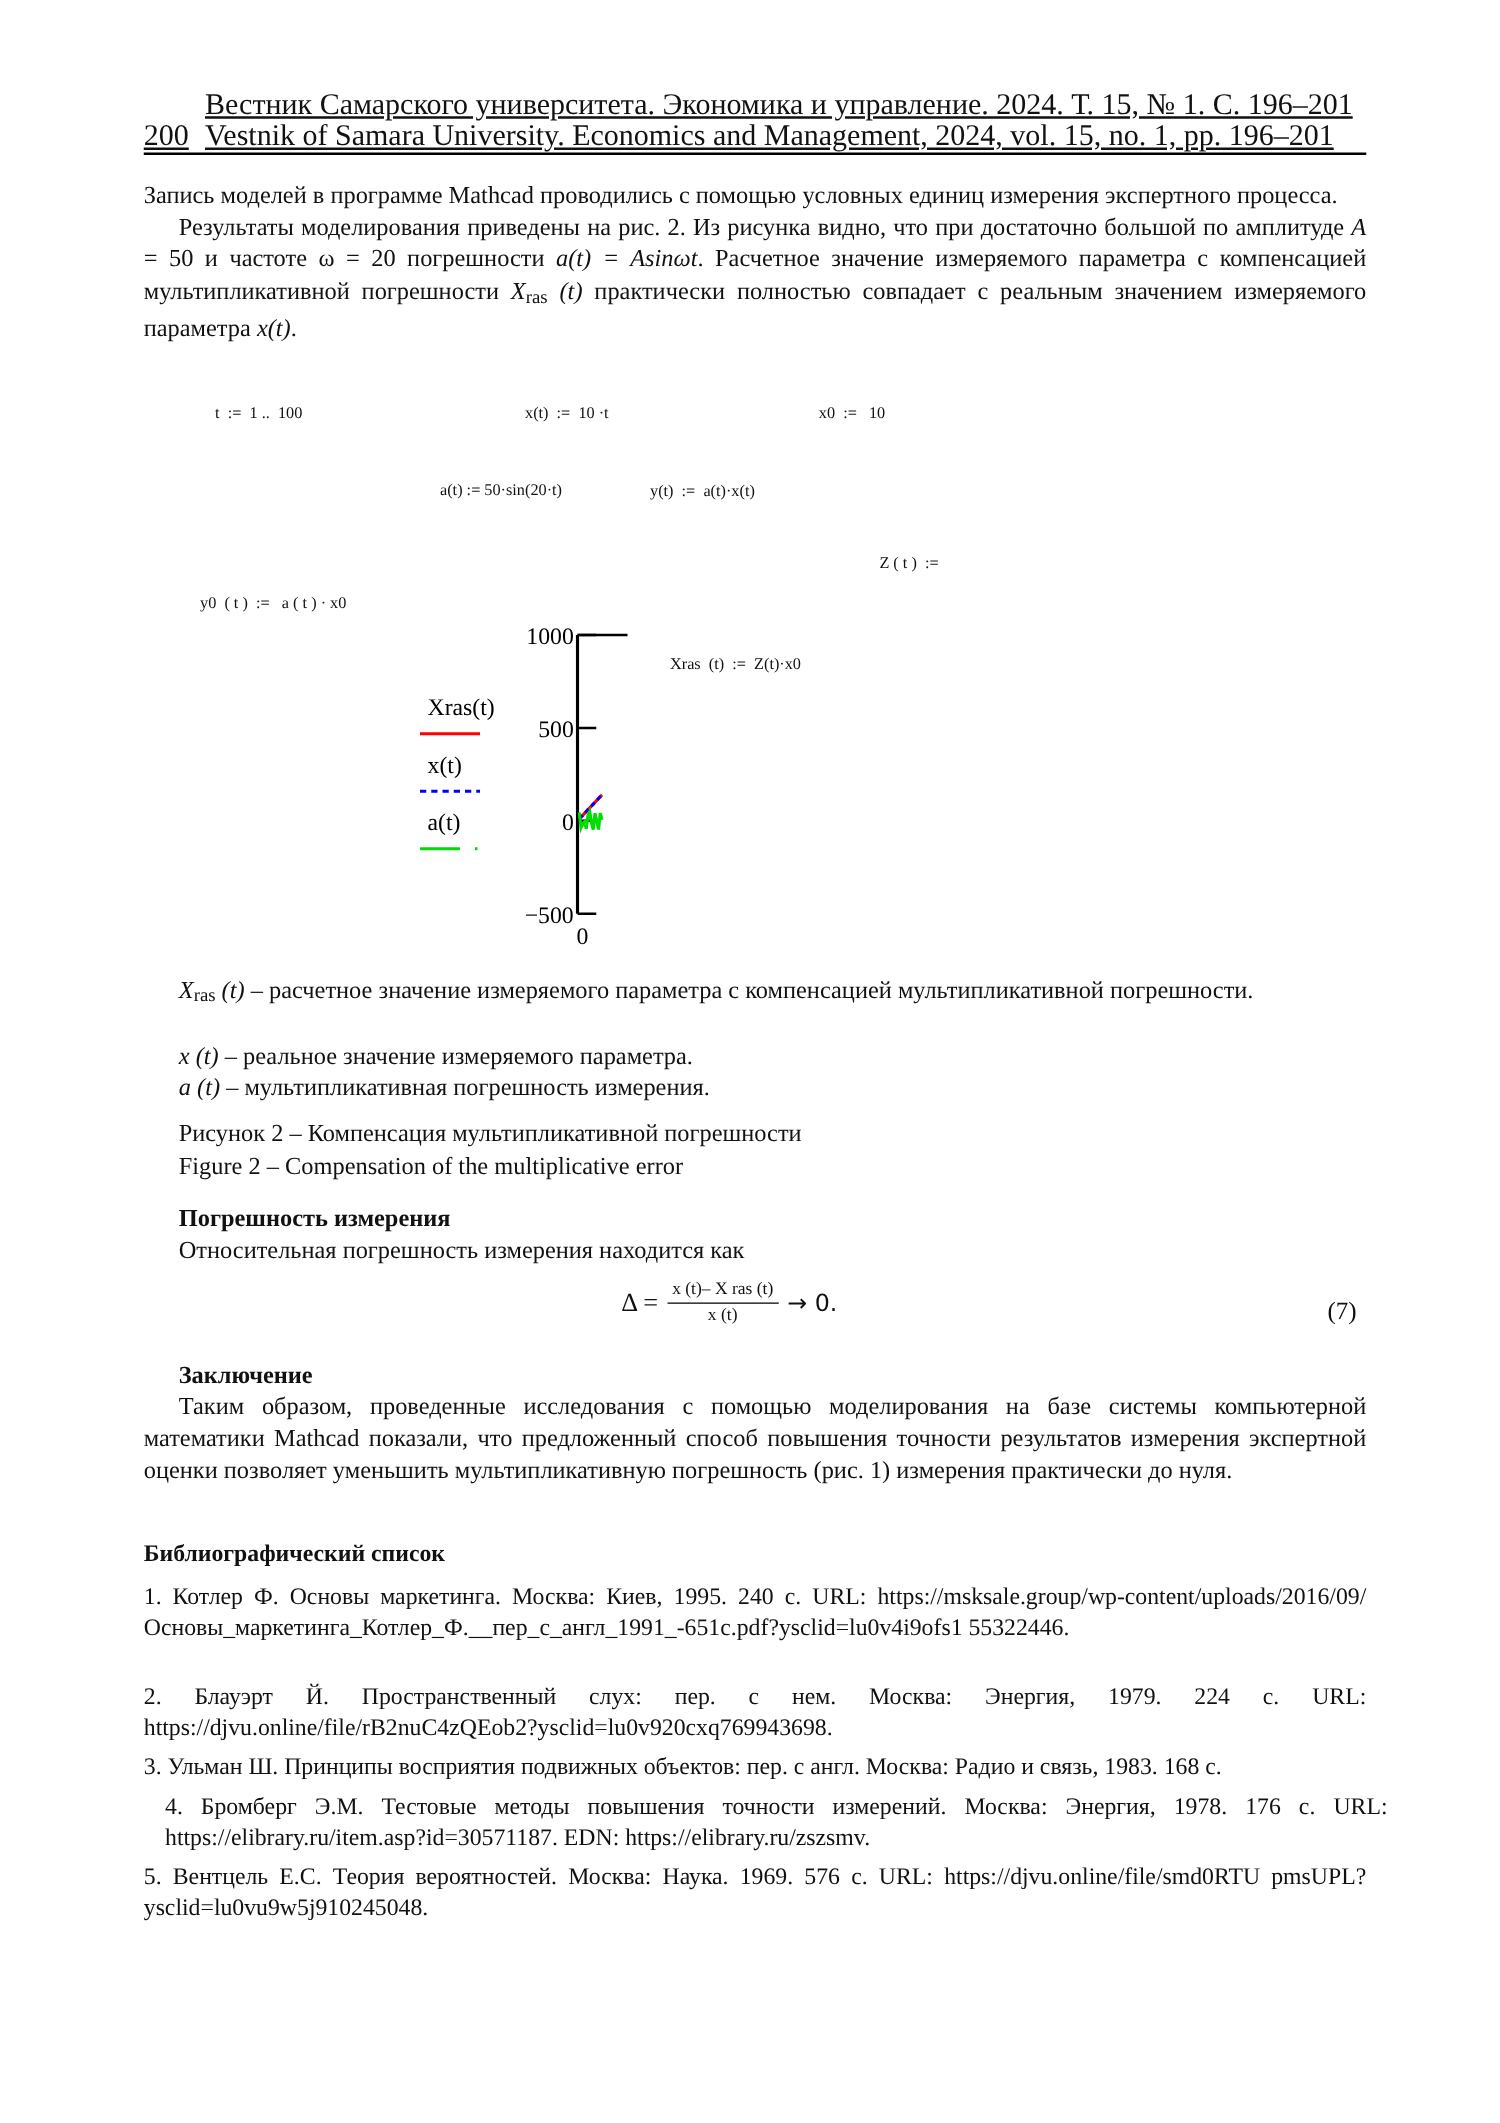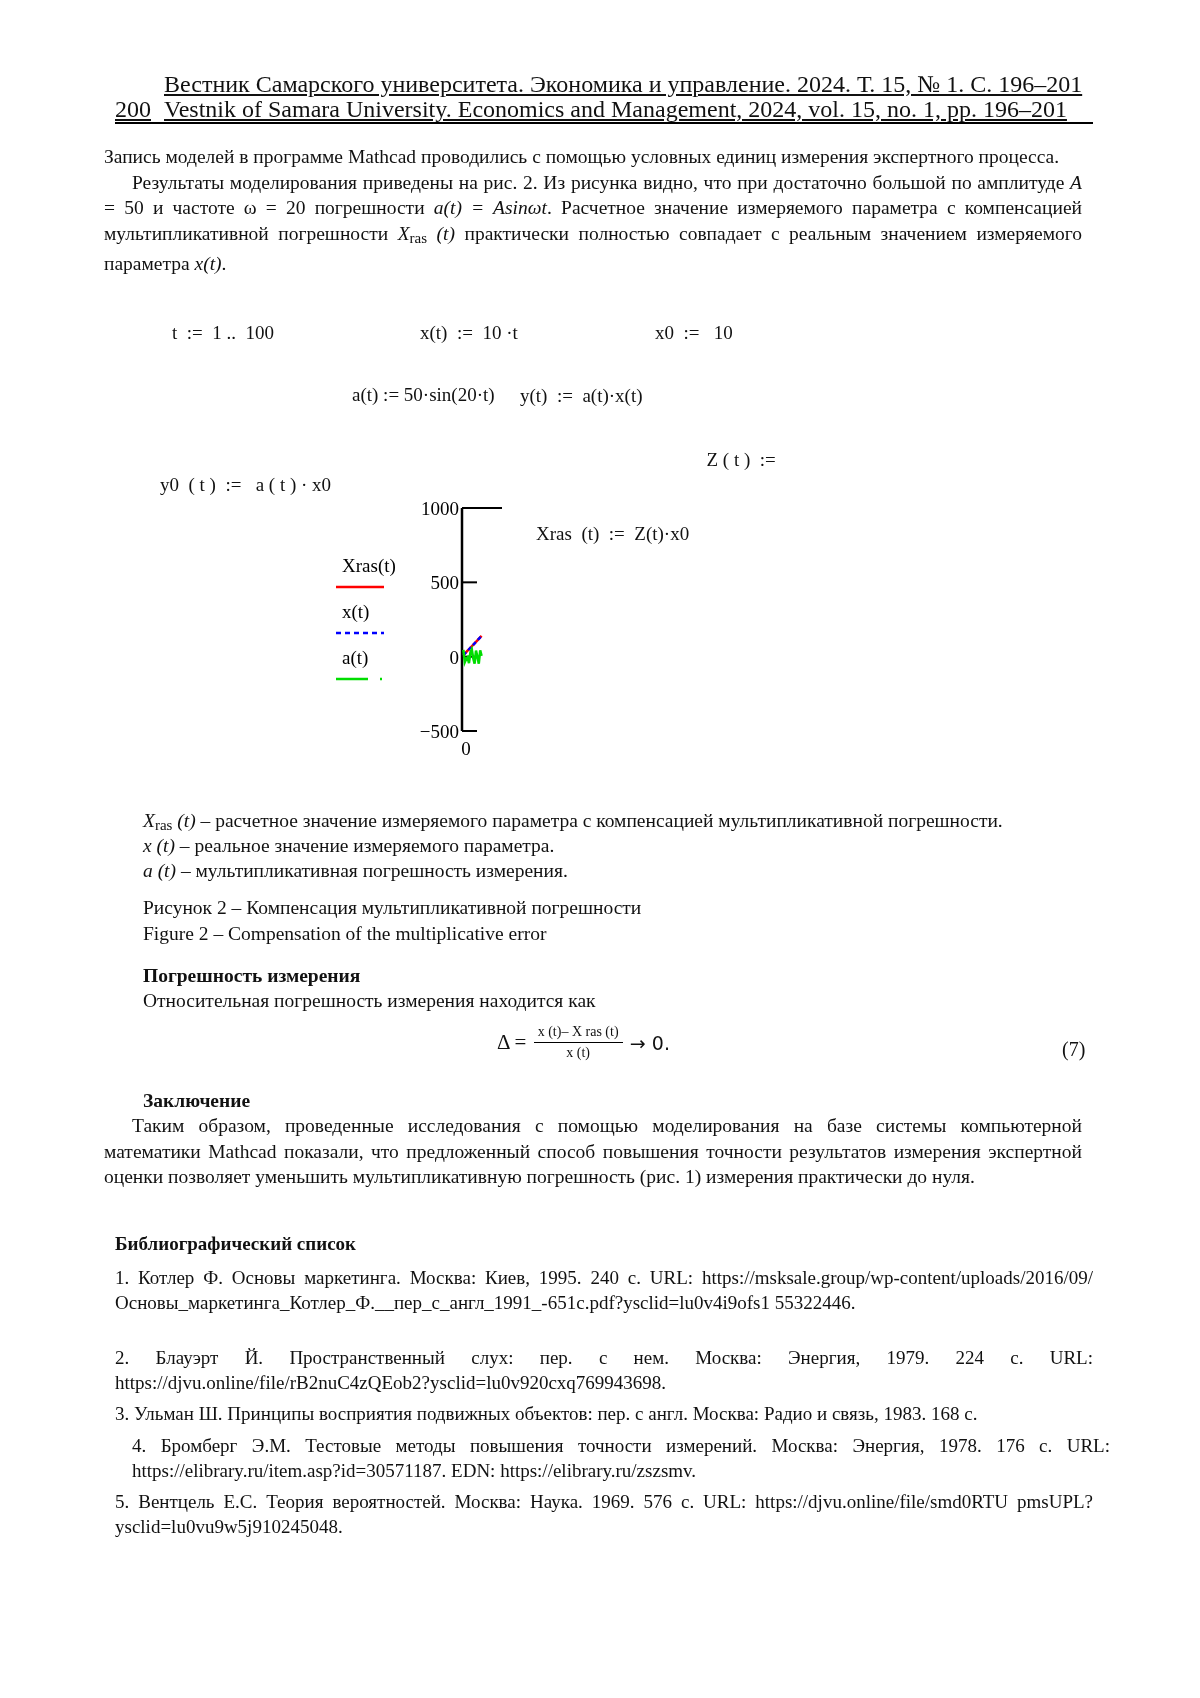--- a/index.html
+++ b/index.html
@@ -1,26 +1,26 @@
 <!DOCTYPE html>
 <html><head>
 <meta charset="utf-8">
 <style>
   html, body { margin:0; padding:0; background:#fff; }
   body { width:1200px; height:1698px; position:relative; overflow:hidden;
          font-family:"Liberation Serif", serif; color:#111; }
   .abs { position:absolute; }
   .hdr { font-size:24px; line-height:25px; white-space:nowrap;text-decoration:underline; }
   .rule { position:absolute; left:115px; width:978px; height:2px; background:#000; top:122px; }
-  .para { position:absolute; left:104px; width:978px; font-size:19.5px; line-height:25.5px; text-align:justify; }
+  .para { position:absolute; left:115px; width:978px; font-size:19.5px; line-height:25.5px; text-align:justify; }
   .para p { margin:0; }
   .indent { text-indent:28px; }
   .it { font-style:italic; }
   .sub { font-size:15px; vertical-align:-3px; }
-  .mc { position:absolute; font-family:"Liberation Serif", serif; font-size:19px; white-space:pre; }
+  .mc { position:absolute; font-family:"Liberation Serif", serif; font-size:13px; white-space:pre; }
   .frac { display:inline-block; vertical-align:middle; text-align:center; }
   .frac .num { display:block; border-bottom:1.5px solid #000; padding:0 4px 2px 4px; }
   .frac .den { display:block; padding-top:2px; }
   .cap { position:absolute; left:143px; font-size:19.5px; line-height:25.5px; white-space:nowrap; }
   .bold { font-weight:bold; }
   .ref { position:absolute; left:115px; width:978px; font-size:19px; line-height:25px; text-align:justify; }
   .ref p { margin:0; }
   svg text { font-family:"Liberation Serif", serif; }
 </style>
 </head>
@@ -69,21 +69,21 @@
       <text x="139" y="243" text-anchor="end" font-size="19" fill="#000">−500</text>
       <text x="146" y="260" text-anchor="middle" font-size="19" fill="#000">0</text>
     </g>
   <g id="plot">
       <polyline points="143.4,160.18 144.8,158.69333333333333 146.2,157.20666666666665 147.6,155.72 149,154.23333333333335 150.4,152.74666666666667 151.8,151.26 153.2,149.77333333333334 154.6,148.2866666666667 156,146.8 157.4,145.31333333333333 158.8,143.82666666666665 160.2,142.34 161.6,140.85333333333332" fill="none" stroke="#ff0000" stroke-width="2.5"></polyline>
       <polyline points="143.4,160.18 144.8,158.69333333333333 146.2,157.20666666666665 147.6,155.72 149,154.23333333333335 150.4,152.74666666666667 151.8,151.26 153.2,149.77333333333334 154.6,148.2866666666667 156,146.8 157.4,145.31333333333333 158.8,143.82666666666665 160.2,142.34 161.6,140.85333333333332" fill="none" stroke="#0000ff" stroke-width="2.5" stroke-dasharray="4,3"></polyline>
       <polyline points="143.4,154.88746666666668 144.8,167.21193333333332 146.2,163.9264 147.6,162.41 149,168.13366666666667 150.4,157.34046666666666 151.8,154.32253333333335 153.2,163.302 154.6,168.66886666666667 156,155.58620000000002 157.4,161.66666666666669 158.8,168.654 160.2,155.42266666666666 161.6,160.92333333333335" fill="none" stroke="#00dd00" stroke-width="2.5"></polyline>
     </g>
 </svg>
 
-<div class="cap" style="top:808px;"><span class="it">X</span><span class="sub">ras</span><span class="it"> (t)</span><span> – расчетное значение измеряемого параметра с компенсацией мультипликативной погрешности.</span></div>
+<div class="cap" style="top:780px;"><span class="it">X</span><span class="sub">ras</span><span class="it"> (t)</span><span> – расчетное значение измеряемого параметра с компенсацией мультипликативной погрешности.</span></div>
 <div class="cap" style="top:833px;"><span class="it">x (t)</span><span> – реальное значение измеряемого параметра.</span></div>
 <div class="cap" style="top:858px;"><span class="it">a (t)</span><span> – мультипликативная погрешность измерения.</span></div>
 
 <div class="cap" style="top:895px;">Рисунок 2 – Компенсация мультипликативной погрешности</div>
 <div class="cap" style="top:921px;">Figure 2 – Compensation of the multiplicative error</div>
 
 <div class="cap bold" style="top:963px;">Погрешность измерения</div>
 <div class="cap" style="top:988px;">Относительная погрешность измерения находится как</div>
 <div class="abs" style="left:497px; top:1024px; font-size:21px; white-space:nowrap;">
   <span style="vertical-align:middle;">Δ =</span>

